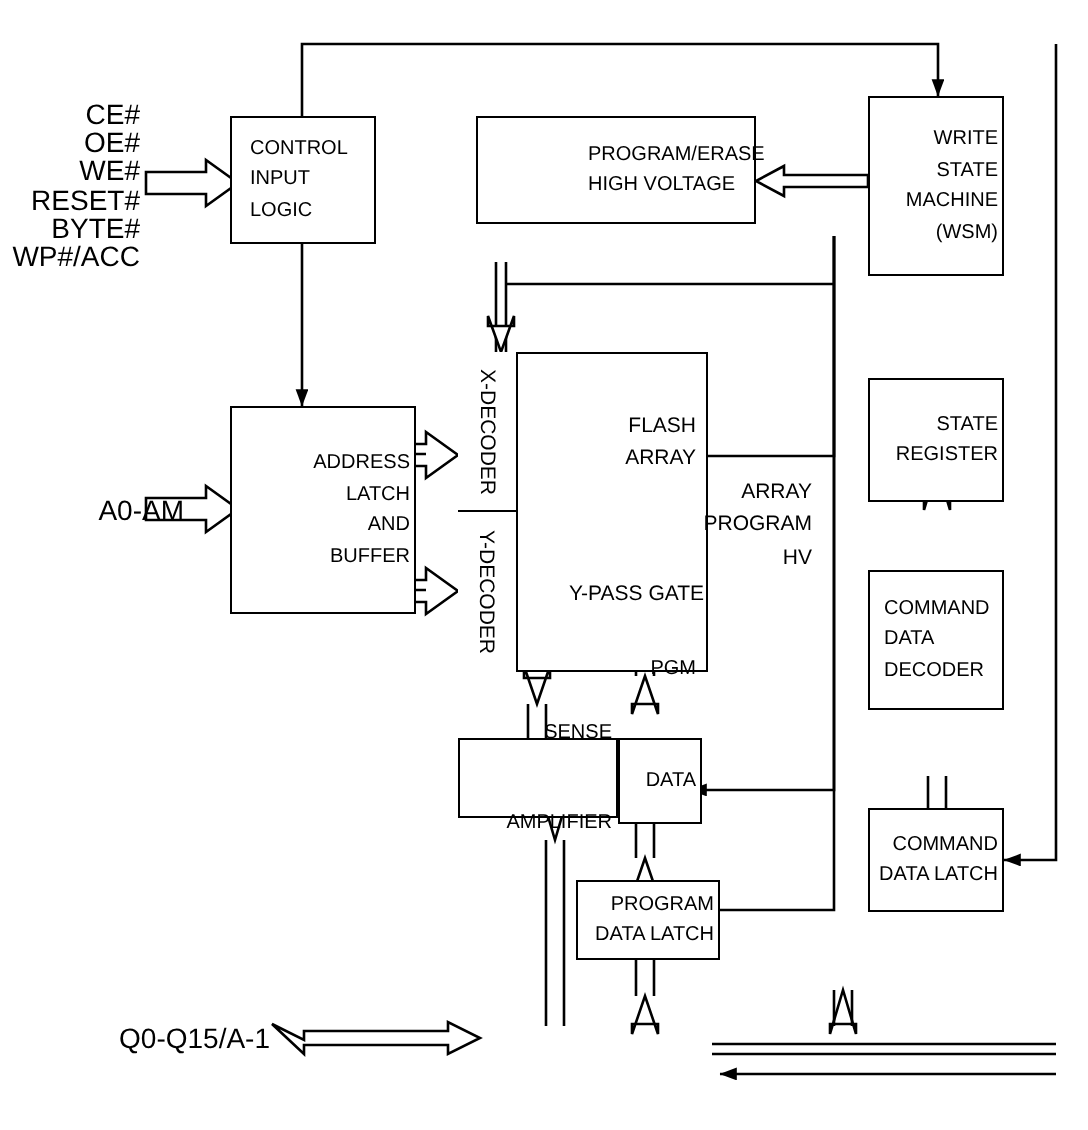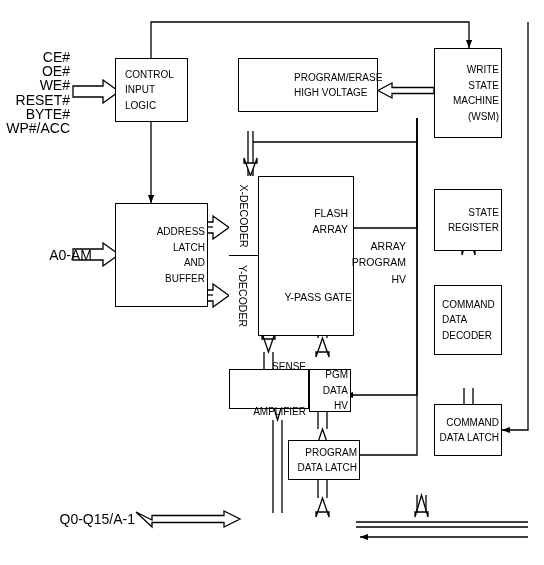--- a/index.html
+++ b/index.html
@@ -202,21 +202,21 @@
   <div class="box ctr" style="left:434px;top:404px;width:68px;height:52px;">
     <div class="ln">COMMAND</div>
     <div class="ln">DATA LATCH</div>
   </div>
 
   <div class="box ctr" style="left:229px;top:369px;width:80px;height:40px;gap:30px;">
     <div class="ln">SENSE</div>
     <div class="ln">AMPLIFIER</div>
   </div>
 
-  <div class="box ctr" style="left:309px;top:369px;width:42px;height:43px;">
+  <div class="box ctr" style="left:309px;top:369px;width:42px;height:43px;gap:40px;">
     <div class="ln">PGM</div>
     <div class="ln">DATA</div>
     <div class="ln">HV</div>
   </div>
 
   <div class="box ctr" style="left:288px;top:440px;width:72px;height:40px;">
     <div class="ln">PROGRAM</div>
     <div class="ln">DATA LATCH</div>
   </div>
 

